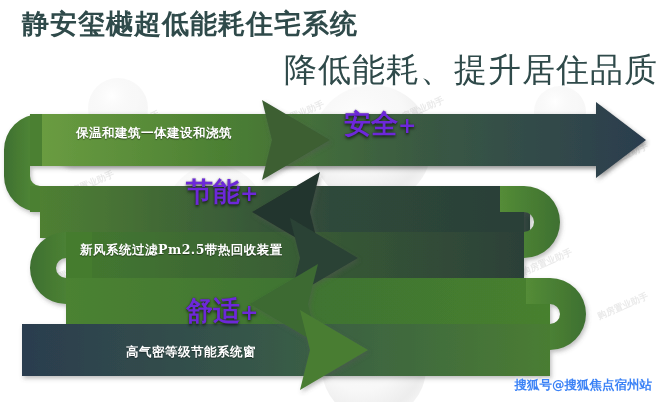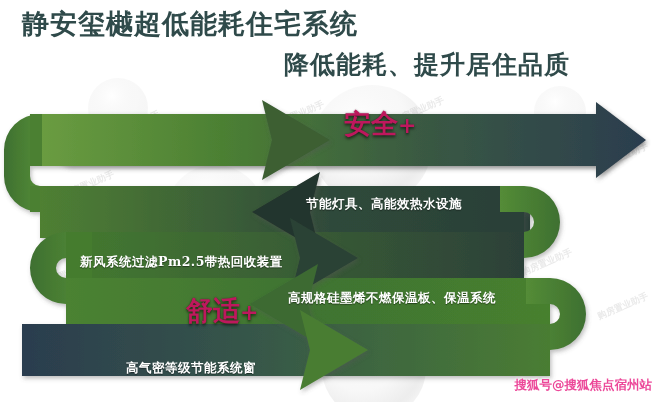--- a/index.html
+++ b/index.html
@@ -34,43 +34,43 @@
   .titles{position:absolute;left:0;top:0;width:533px;height:402px;z-index:6;pointer-events:none;}
 
   .t-main{
     position:absolute;left:22px;top:6px;
     font-size:27px;font-weight:bold;color:#2f4a4a;
     letter-spacing:1px;white-space:nowrap;
     text-shadow:0 1px 0 rgba(255,255,255,.55);
   }
   .t-sub{
     position:absolute;left:284px;top:48px;
-    font-size:25px;font-weight:bold;color:#2f4a4a;
+    font-size:33px;font-weight:normal;color:#2f4a4a;
     letter-spacing:1px;white-space:nowrap;
     text-shadow:0 1px 0 rgba(255,255,255,.55);
   }
 
   .desc{
     position:absolute;
     font-size:12.5px;font-weight:bold;color:#ffffff;
     white-space:nowrap;letter-spacing:.5px;
     text-shadow:0 1px 1px rgba(0,0,0,.45);
   }
   .kw{
     position:absolute;
-    font-size:27px;font-weight:bold;color:#be185d;
+    font-size:27px;font-weight:bold;color:#6d28d9;
     white-space:nowrap;letter-spacing:0px;
     text-shadow:0 2px 3px rgba(0,0,0,.55), 0 0 2px rgba(0,0,0,.35);
   }
   .kw i{font-style:normal;font-size:22px;}
 
   .wm-sohu{
     position:absolute;right:8px;bottom:8px;z-index:8;
     font-family:"DejaVu Sans","Liberation Sans",sans-serif;
-    font-size:12.5px;font-weight:bold;color:#ec4899;
+    font-size:12.5px;font-weight:bold;color:#3b82f6;
     letter-spacing:0px;white-space:nowrap;
     text-shadow:0 0 2px #ffffff,0 0 3px #ffffff;
   }
 </style>
 </head>
 <body>
 
 <div id="stage">
 
   <svg class="bubbles" viewBox="0 0 660 402">
@@ -209,27 +209,27 @@
 
       <path d="M 300 310 L 368 350 L 300 390 L 310 350 Z" fill="#4a7d33"></path>
     </g>
   </svg>
 
   <div class="titles">
 
     <div class="t-main">静安玺樾超低能耗住宅系统</div>
     <div class="t-sub">降低能耗、提升居住品质</div>
 
+    <div class="desc" style="left:76px;  top:125px;">保温和建筑一体建设和浇筑</div>
     <div class="kw" style="left:344px; top:106px;"><span>安全</span><i>+</i></div>
 
-    <div class="desc" style="left:306px; top:196px;">节能灯具、高能效热水设施</div>
-
-    <div class="desc" style="left:80px;  top:254px;">新风系统过滤Pm2.5带热回收装置</div>
-
-    <div class="desc" style="left:288px; top:290px;">高规格硅墨烯不燃保温板、保温系统</div>
+    <div class="kw" style="left:186px; top:174px;"><span>节能</span><i>+</i></div>
+
+    <div class="desc" style="left:80px;  top:242px;">新风系统过滤Pm2.5带热回收装置</div>
+
     <div class="kw" style="left:186px; top:293px;"><span>舒适</span><i>+</i></div>
 
-    <div class="desc" style="left:126px; top:344px;margin-top:16px;">高气密等级节能系统窗</div>
+    <div class="desc" style="left:126px; top:344px;">高气密等级节能系统窗</div>
   </div>
 
   <div class="wm-sohu">搜狐号@搜狐焦点宿州站</div>
 
 </div>
 
 </body></html>

